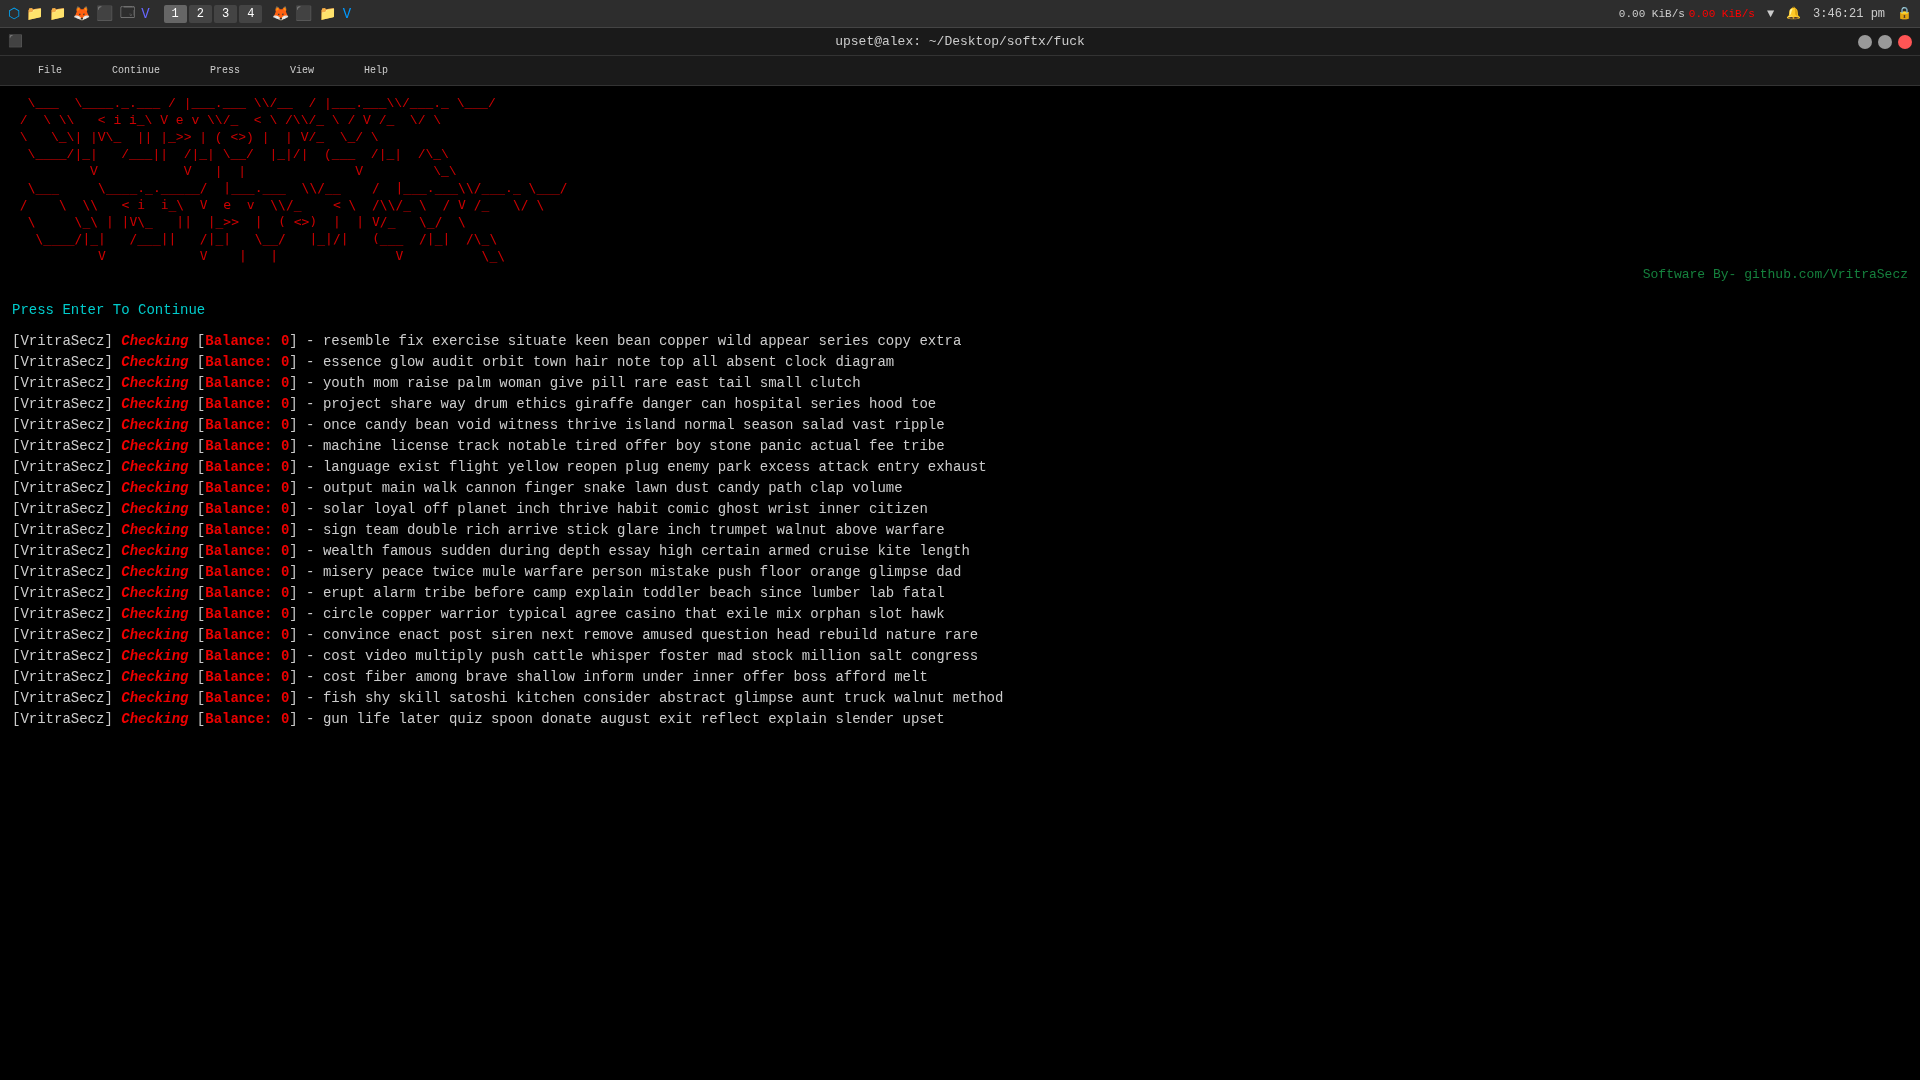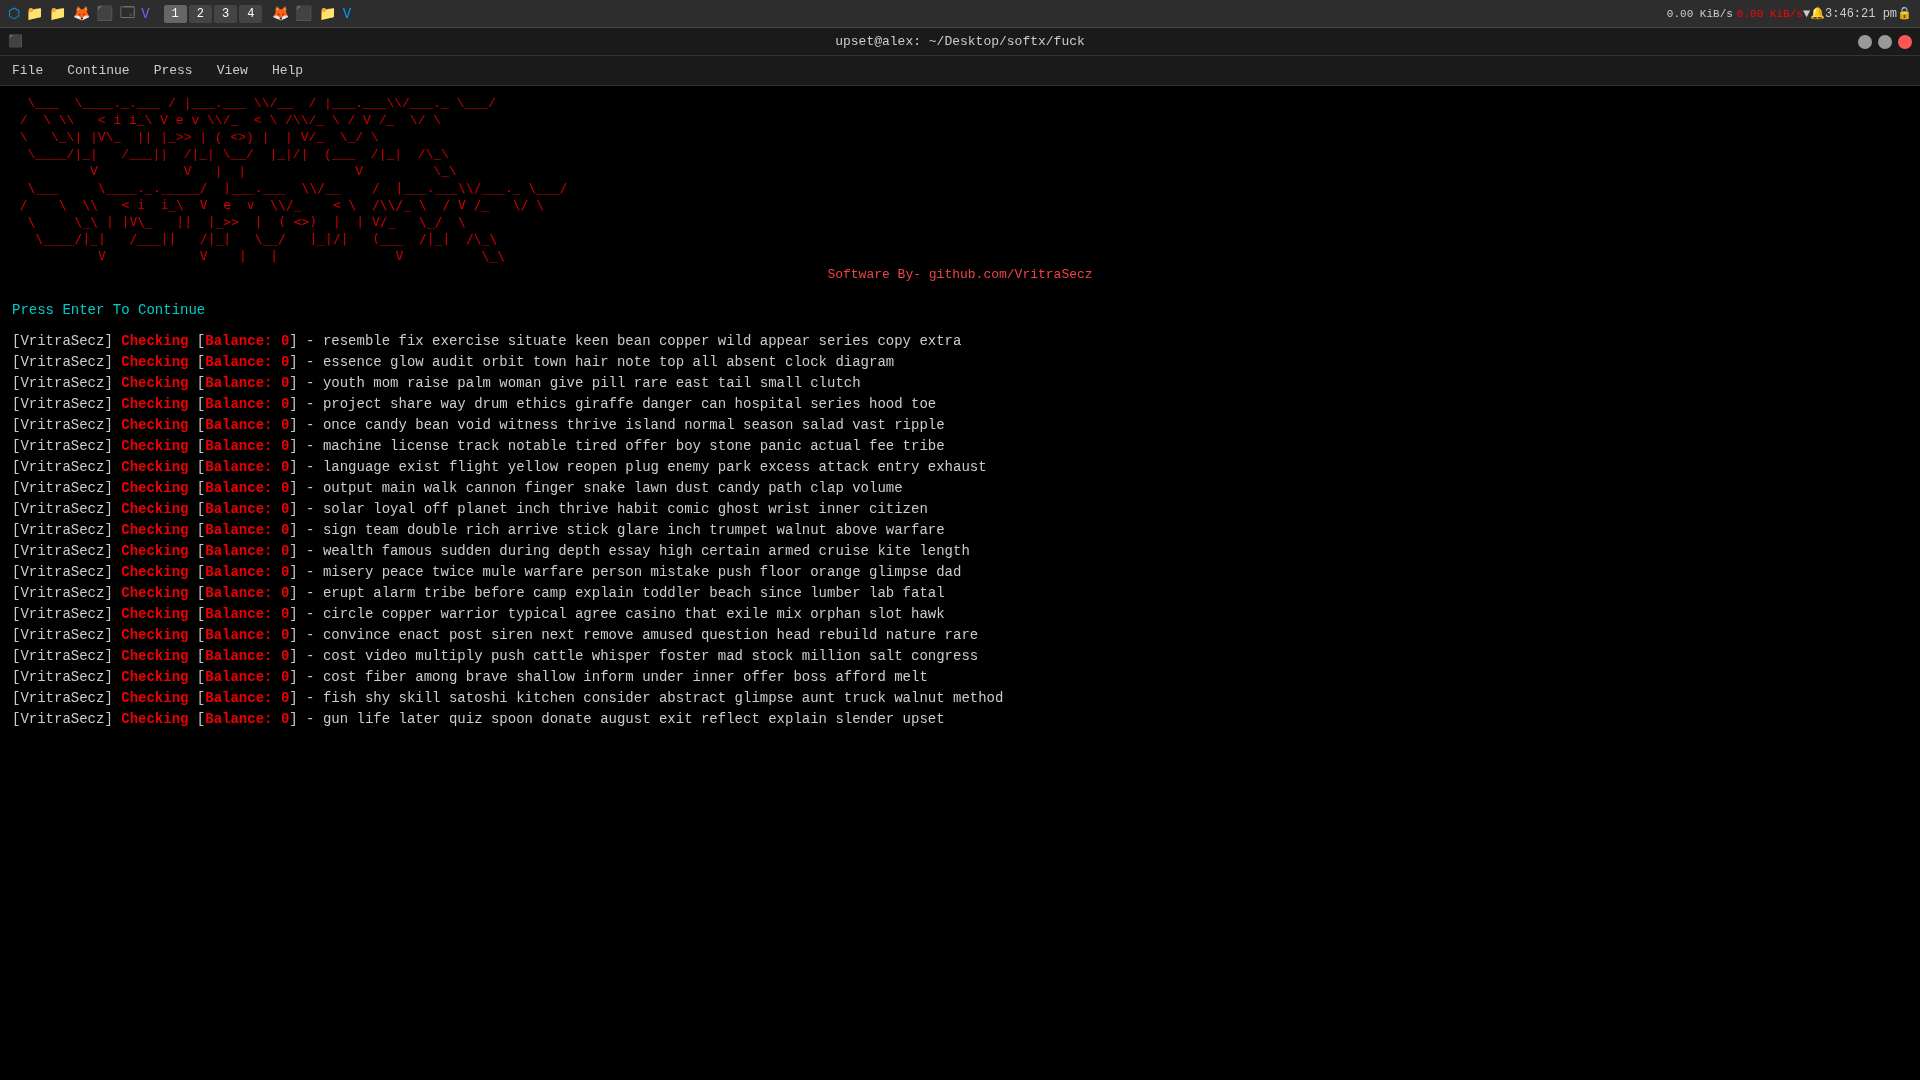--- a/index.html
+++ b/index.html
@@ -24,21 +24,21 @@
       border-bottom: 1px solid #444;
     }
     .system-bar-left {
       display: flex;
       align-items: center;
       gap: 6px;
     }
     .system-bar-right {
       display: flex;
       align-items: center;
-      gap: 0;
+      gap: 12px;
       font-size: 12px;
       color: #ccc;
     }
     .net-stat {
       display: flex;
       gap: 4px;
       font-size: 11px;
     }
     .net-red { color: #f00; }
     .workspace-tabs {
@@ -93,24 +93,25 @@
     .menubar {
       background: #1a1a1a;
       height: 30px;
       display: flex;
       align-items: center;
       padding: 0 8px;
       gap: 16px;
       border-bottom: 1px solid #333;
     }
     .menu-item {
-      font-size: 13px;
+      font-size: 10px;
       color: #ccc;
       cursor: pointer;
       padding: 2px 4px;
+      margin-left: 26px;
     }
 
     
     .terminal {
       background: #000;
       padding: 10px 12px;
       height: calc(1080px - 28px - 28px - 30px);
       overflow: hidden;
       font-family: 'Courier New', Courier, monospace;
       font-size: 14px;
@@ -119,23 +120,23 @@
 
     
     .ascii-art {
       color: #c00;
       font-size: 13px;
       line-height: 1.3;
       white-space: pre;
     }
 
     .software-credit {
-      color: #ef4444;
+      color: #15803d;
       font-size: 13px;
-      text-align: center;
+      text-align: right;
       margin-bottom: 16px;
     }
 
     .wallet-notice {
       color: #0c0;
       font-size: 14px;
       margin-bottom: 8px;
       font-family: 'Courier New', Courier, monospace;
     }
 
@@ -148,21 +149,21 @@
 
     .log-line {
       font-family: 'Courier New', Courier, monospace;
       font-size: 14px;
       line-height: 1.5;
       color: #ccc;
       white-space: nowrap;
     }
     .tag-name { color: #ccc; }
     .tag-bracket { color: #ccc; }
-    .checking { color: #e00; font-weight: bold; }
+    .checking { color: #e00; font-weight: bold; font-style: italic; }
     .balance-tag { color: #e00; font-weight: bold; }
     .mnemonic { color: #ccc; }
     .dash { color: #ccc; }
   </style>
 </head>
 <body>
 
 <div class="system-bar">
   <div class="system-bar-left">
 

